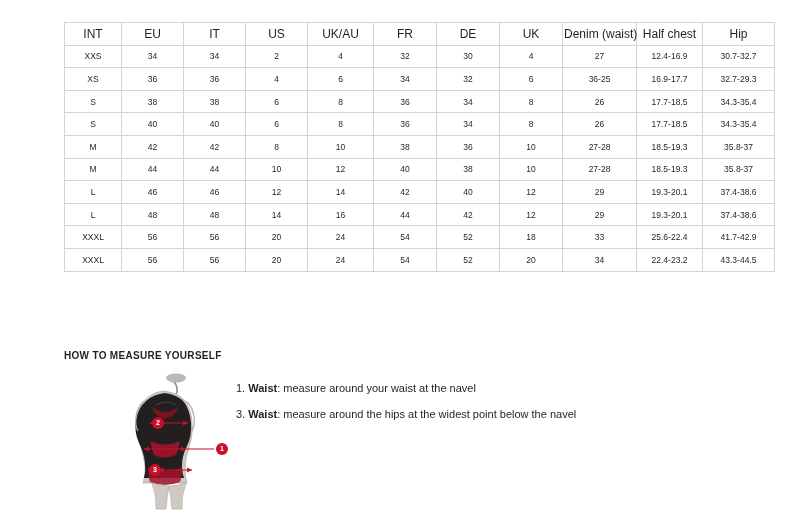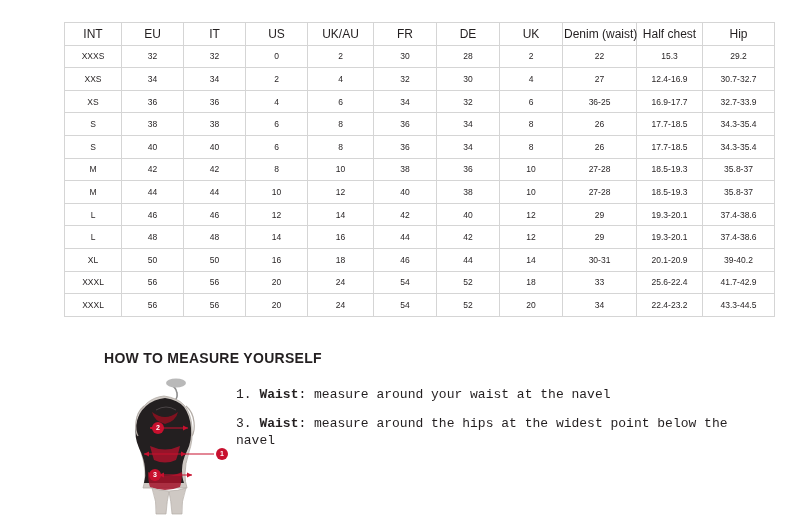--- a/index.html
+++ b/index.html
@@ -60,48 +60,46 @@
   col.c10 { width: 72px; }
 
   
   .howto {
     position: absolute;
     left: 64px;
     top: 350px;
     width: 680px;
   }
   .howto-title {
-    font-size: 14px;
+    font-size: 10px;
     font-weight: bold;
     letter-spacing: 0.3px;
     color: #231f20;
     margin-bottom: 10px;
-    margin-left: 40px;
   }
   .howto-body {
     position: relative;
     display: flex;
     align-items: flex-start;
   }
   .figure-area {
     position: relative;
     width: 150px;
     height: 140px;
     flex: 0 0 150px;
   }
   .notes {
     margin-left: 22px;
     margin-top: 10px;
   }
   .note {
-    font-size: 13px;
+    font-size: 11px;
     line-height: 1.35;
     color: #231f20;
     margin-bottom: 11px;
-    font-family: Liberation Mono, monospace;
   }
   .note b { font-weight: bold; }
 
   .badge {
     position: absolute;
     width: 12px;
     height: 12px;
     border-radius: 50%;
     background: #c8102e;
     color: #ffffff;
@@ -147,33 +145,20 @@
           <th>FR</th>
           <th>DE</th>
           <th>UK</th>
           <th>Denim (waist)</th>
           <th>Half chest</th>
           <th>Hip</th>
         </tr>
       </thead>
       <tbody>
         <tr>
-          <td>XXXS</td>
-          <td>32</td>
-          <td>32</td>
-          <td>0</td>
-          <td>2</td>
-          <td>30</td>
-          <td>28</td>
-          <td>2</td>
-          <td>22</td>
-          <td>15.3</td>
-          <td>29.2</td>
-        </tr>
-        <tr>
           <td>XXS</td>
           <td>34</td>
           <td>34</td>
           <td>2</td>
           <td>4</td>
           <td>32</td>
           <td>30</td>
           <td>4</td>
           <td>27</td>
           <td>12.4-16.9</td>
@@ -183,21 +168,21 @@
           <td>XS</td>
           <td>36</td>
           <td>36</td>
           <td>4</td>
           <td>6</td>
           <td>34</td>
           <td>32</td>
           <td>6</td>
           <td>36-25</td>
           <td>16.9-17.7</td>
-          <td>32.7-33.9</td>
+          <td>32.7-29.3</td>
         </tr>
         <tr>
           <td>S</td>
           <td>38</td>
           <td>38</td>
           <td>6</td>
           <td>8</td>
           <td>36</td>
           <td>34</td>
           <td>8</td>
@@ -264,33 +249,20 @@
           <td>14</td>
           <td>16</td>
           <td>44</td>
           <td>42</td>
           <td>12</td>
           <td>29</td>
           <td>19.3-20.1</td>
           <td>37.4-38.6</td>
         </tr>
         <tr>
-          <td>XL</td>
-          <td>50</td>
-          <td>50</td>
-          <td>16</td>
-          <td>18</td>
-          <td>46</td>
-          <td>44</td>
-          <td>14</td>
-          <td>30-31</td>
-          <td>20.1-20.9</td>
-          <td>39-40.2</td>
-        </tr>
-        <tr>
           <td>XXXL</td>
           <td>56</td>
           <td>56</td>
           <td>20</td>
           <td>24</td>
           <td>54</td>
           <td>52</td>
           <td>18</td>
           <td>33</td>
           <td>25.6-22.4</td>

